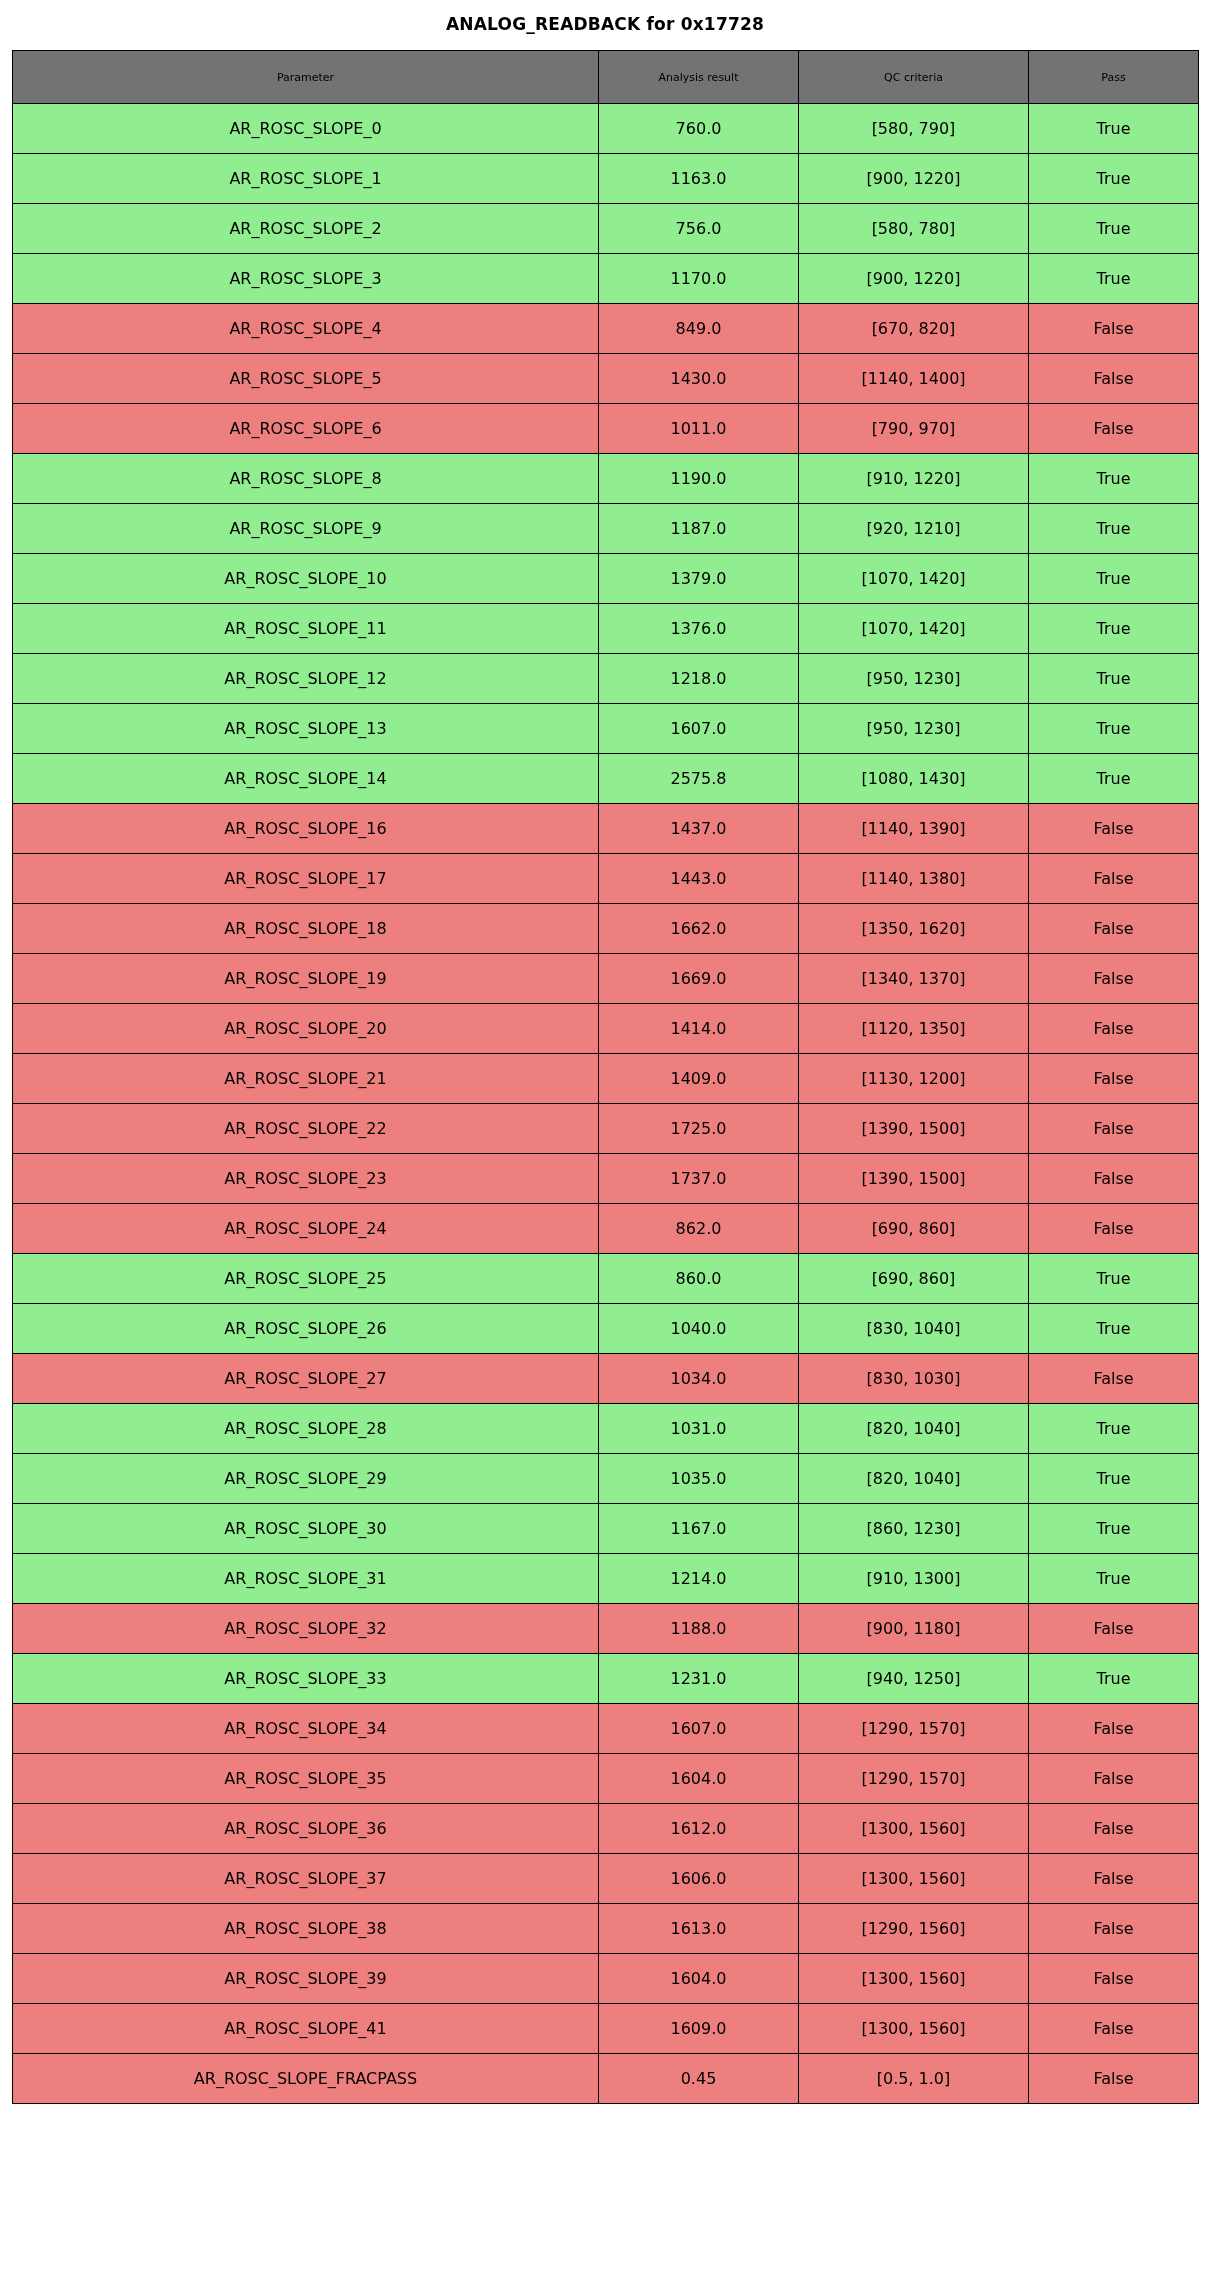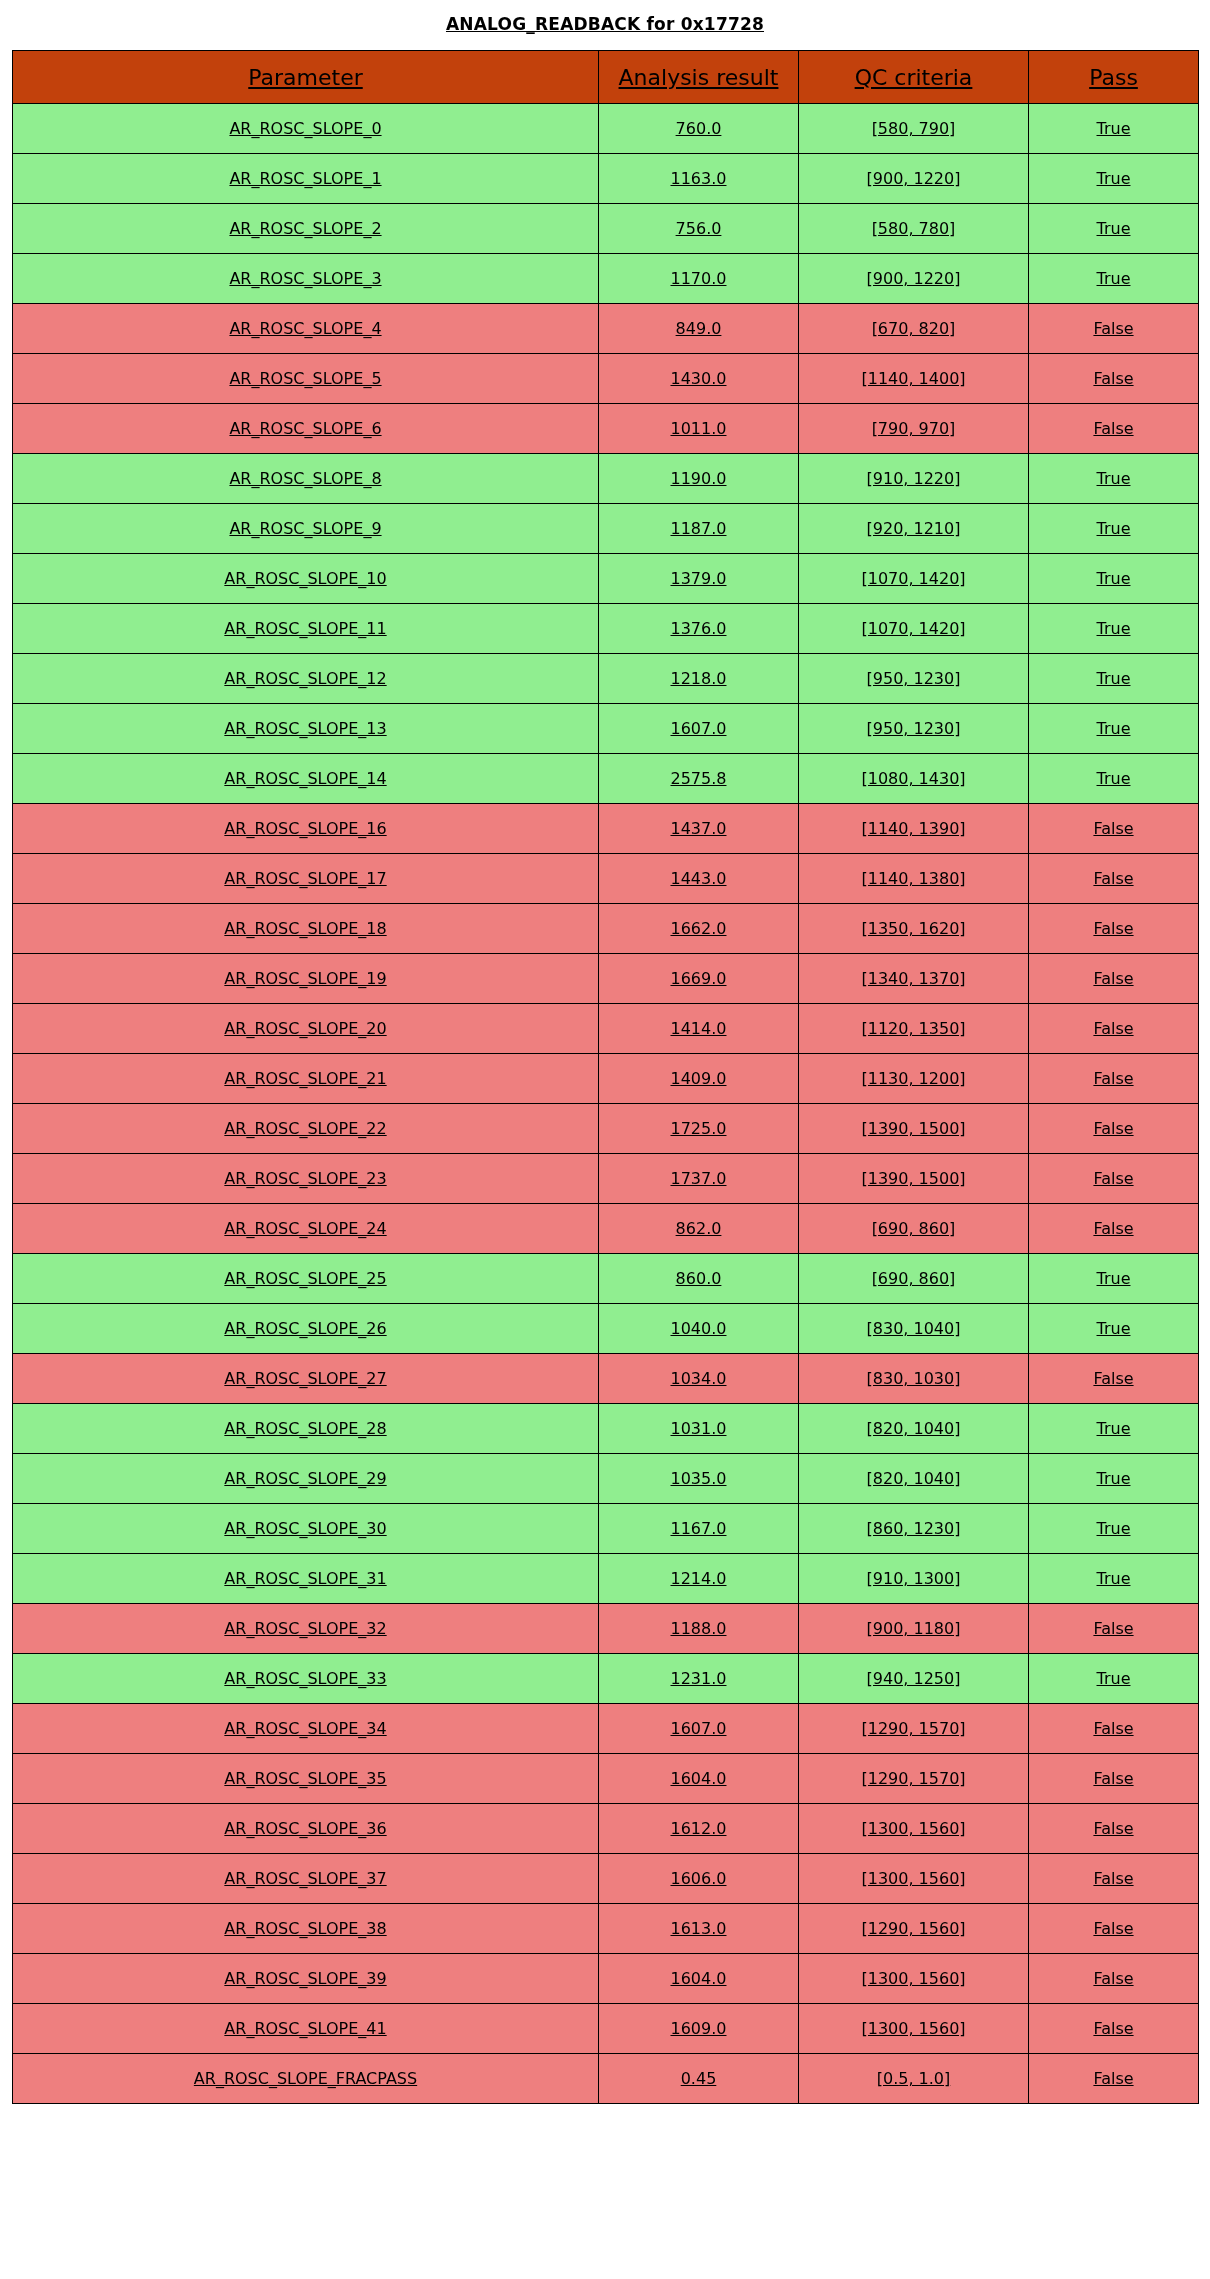--- a/index.html
+++ b/index.html
@@ -9,21 +9,20 @@
   }
   body {
     width: 1210px;
     font-family: "DejaVu Sans", sans-serif;
     color: #000000;
   }
   .page {
     width: 1210px;
     box-sizing: border-box;
     padding: 0;
-    text-decoration: underline;
   }
   .title {
     text-align: center;
     font-size: 17px;
     font-weight: bold;
     padding: 14px 0 16px 0;
     letter-spacing: 0.2px;
   }
   .table-wrap {
     padding: 0 12px 12px 12px;
@@ -38,23 +37,23 @@
     border: 1px solid #000000;
     text-align: center;
     font-size: 16px;
     font-weight: normal;
     height: 49px;
     padding: 0 4px;
     overflow: hidden;
     white-space: nowrap;
   }
   table.qc thead th {
-    background: #c2410c;
+    background: #737373;
     height: 52px;
-    font-size: 22px;
+    font-size: 11px;
   }
   col.c-param { width: 586px; }
   col.c-result { width: 200px; }
   col.c-crit   { width: 230px; }
   col.c-pass   { width: 170px; }
   tr.pass td { background: #90ee90; }
   tr.fail td { background: #ee7f7f; }
 </style>
 </head>
 <body>

